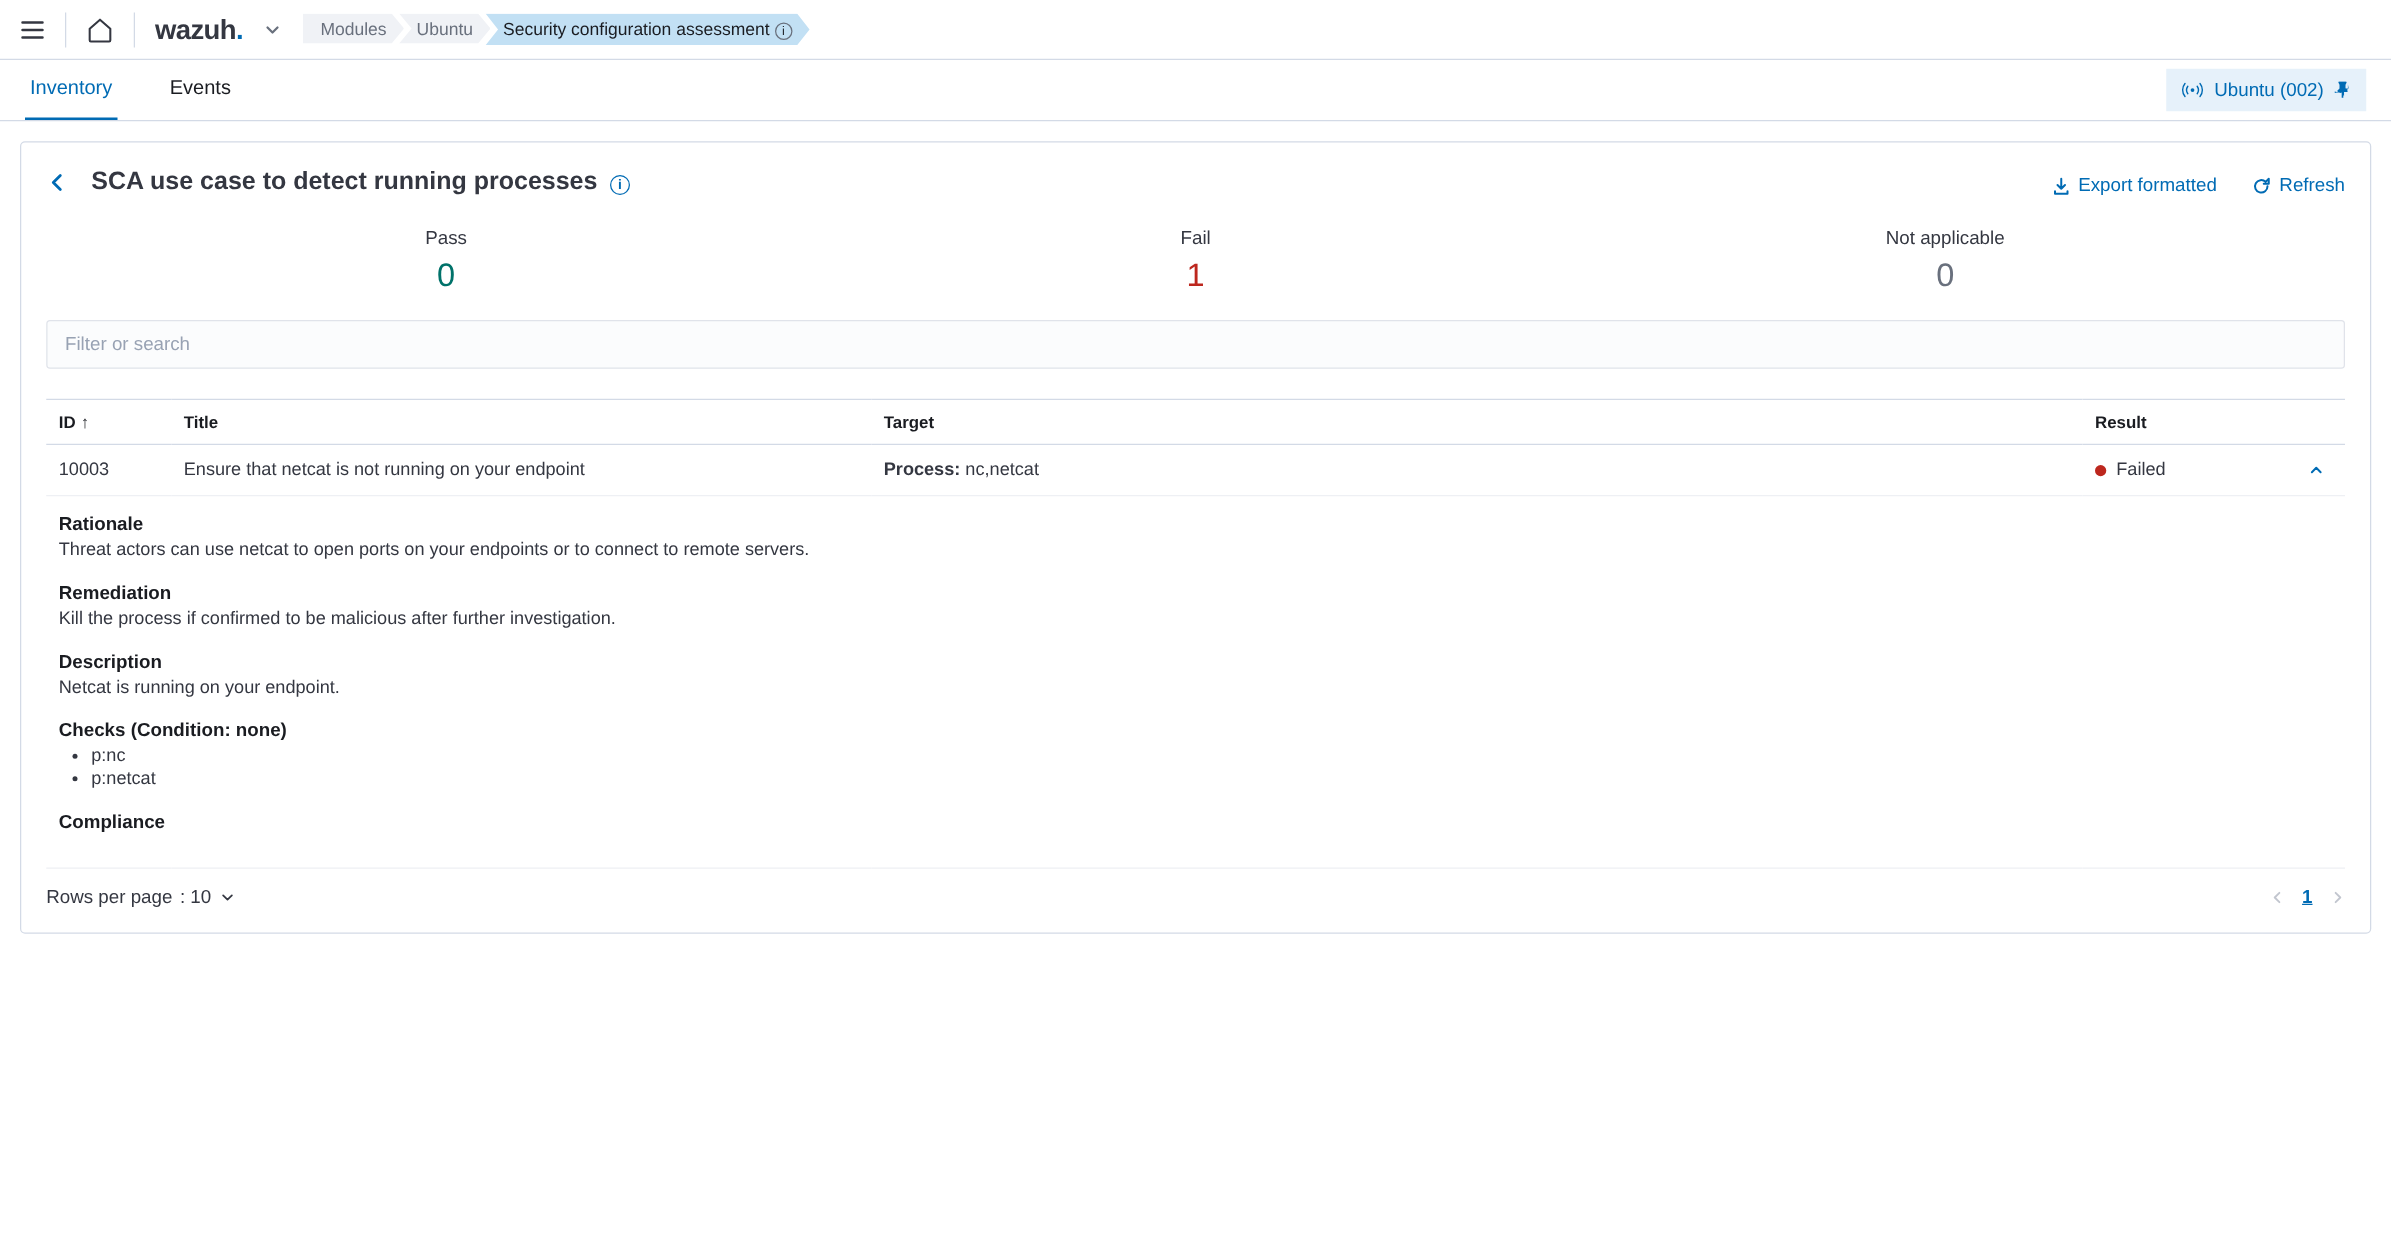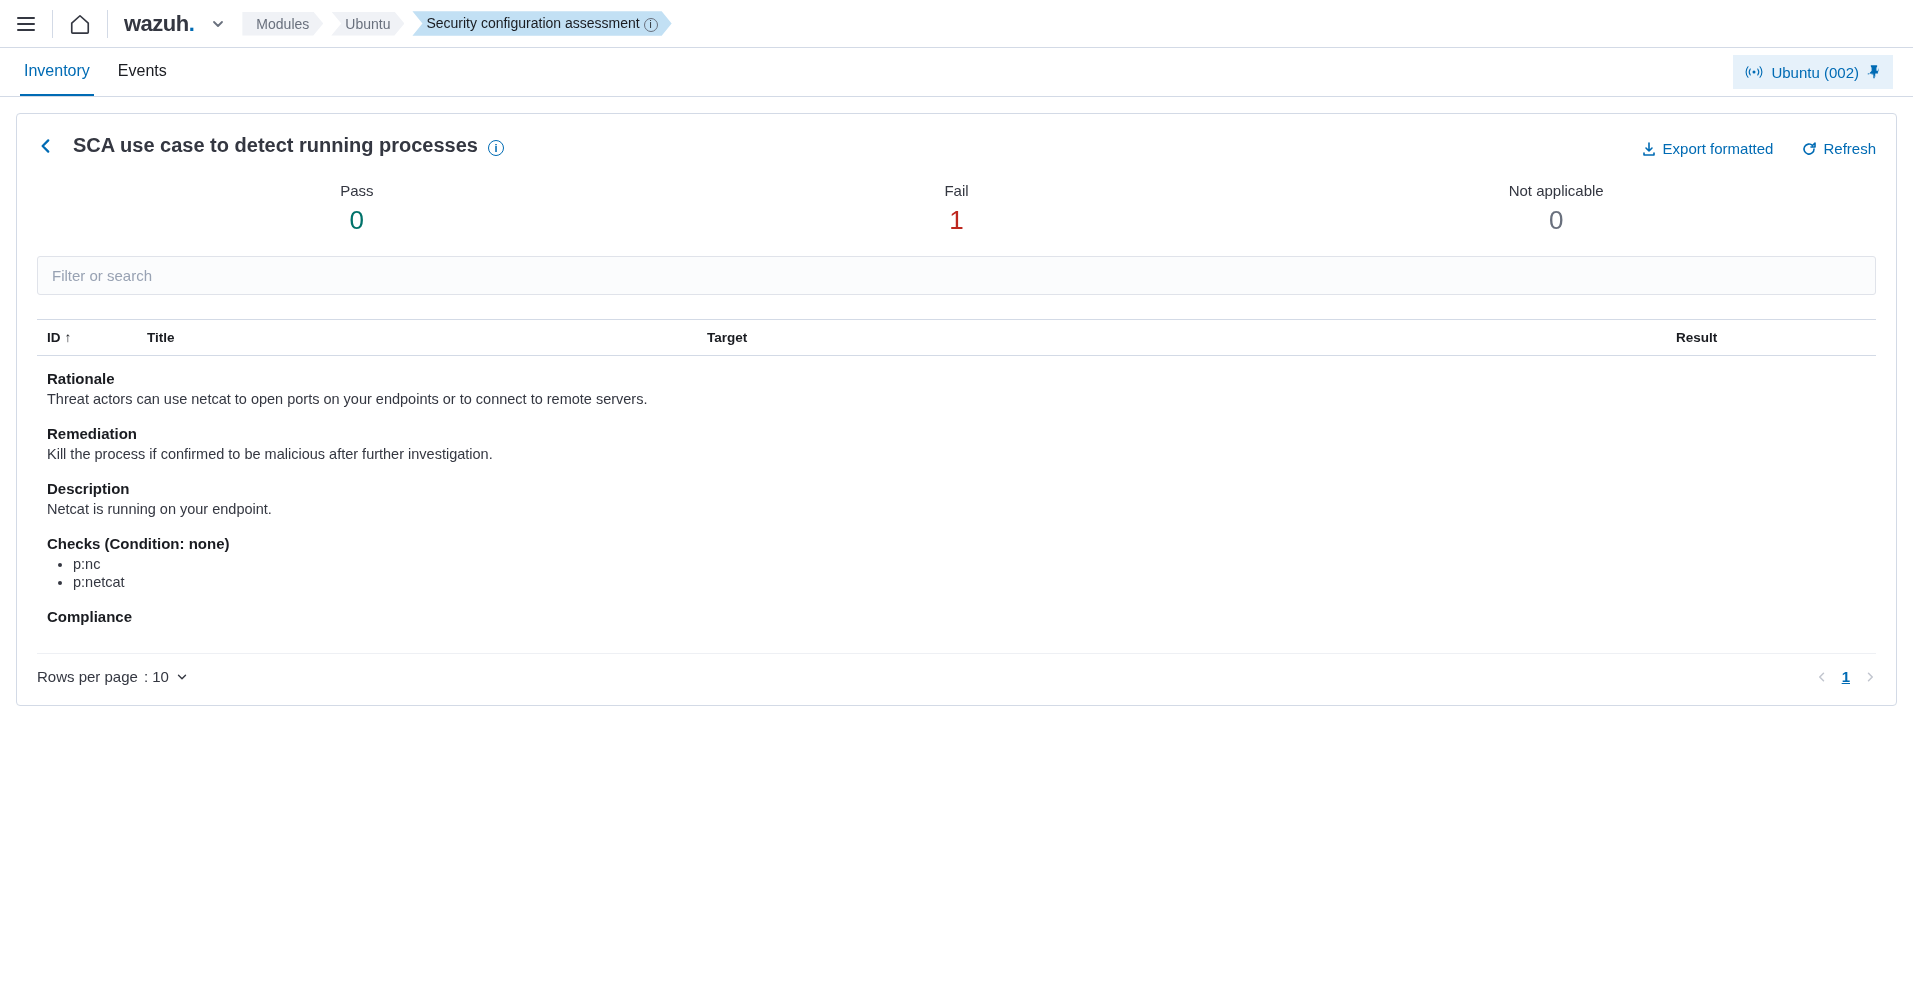--- a/index.html
+++ b/index.html
@@ -3,28 +3,28 @@
   <meta charset="utf-8">
   <style>
     * { box-sizing: border-box; margin: 0; padding: 0; }
     body { font-family: -apple-system, BlinkMacSystemFont, "Segoe UI", Helvetica, Arial, sans-serif; background: #fff; color: #343741; font-size: 14px; }
 
     .topbar { display: flex; align-items: center; height: 48px; border-bottom: 1px solid #d3dae6; padding: 0 16px; gap: 16px; }
     .topbar-left { display: flex; align-items: center; gap: 16px; }
     .divider-v { width: 1px; height: 28px; background: #d3dae6; }
     .logo { font-size: 22px; font-weight: 700; letter-spacing: -0.5px; }
     .logo .dot { color: #006bb4; }
-    .breadcrumbs { display: flex; align-items: center; gap: 12px; }
+    .breadcrumbs { display: flex; align-items: flex-start; gap: 0; }
     .crumb { padding: 4px 14px; font-size: 14px; color: #69707d; position: relative; background: #f0f2f6; clip-path: polygon(0 0, calc(100% - 10px) 0, 100% 50%, calc(100% - 10px) 100%, 0 100%, 10px 50%); margin-left: -4px; }
     .crumb:first-child { clip-path: polygon(0 0, calc(100% - 10px) 0, 100% 50%, calc(100% - 10px) 100%, 0 100%); margin-left: 0; }
     .crumb.active { background: #c2e0f4; color: #1a1c21; }
     .crumb-info { display: inline-flex; align-items: center; justify-content: center; width: 14px; height: 14px; border: 1px solid #69707d; border-radius: 50%; font-size: 10px; margin-left: 4px; }
 
     .subnav { display: flex; align-items: center; justify-content: space-between; border-bottom: 1px solid #d3dae6; padding: 0 20px; }
-    .tabs { display: flex; gap: 20px; }
+    .tabs { display: flex; gap: 38px; }
     .tab { padding: 14px 4px; font-size: 16px; color: #1a1c21; cursor: pointer; border-bottom: 2px solid transparent; }
     .tab.active { color: #006bb4; border-bottom-color: #006bb4; }
     .agent-badge { display: flex; align-items: center; gap: 8px; background: #e6f1fa; padding: 8px 12px; color: #006bb4; font-size: 15px; }
 
     .page { padding: 16px; }
     .panel { border: 1px solid #d3dae6; border-radius: 4px; padding: 20px; }
 
     .panel-header { display: flex; align-items: flex-end; justify-content: space-between; margin-bottom: 25px; }
     .panel-header-left { display: flex; align-items: center; gap: 18px; }
     .back-btn { color: #006bb4; cursor: pointer; }
@@ -184,20 +184,38 @@
         <tr>
           <th class="col-id"><span>ID</span><span class="sort-icon">↑</span></th>
           <th class="col-title">Title</th>
           <th>Target</th>
           <th class="col-result">Result</th>
           <th class="col-expand"></th>
         </tr>
       </thead>
       <tbody>
         <tr>
+          <td>10003</td>
+          <td>Ensure that netcat is not running on your endpoint</td>
+          <td><strong>Process:</strong><span> nc,netcat</span></td>
+          <td>
+            <div class="result-cell">
+              <span class="dot-red"></span>
+              <span>Failed</span>
+            </div>
+          </td>
+          <td class="col-expand">
+            <span>
+              <svg width="14" height="14" viewBox="0 0 16 16">
+                  <path d="M4 10l4-4 4 4" stroke="#006bb4" stroke-width="1.8" fill="none" stroke-linecap="round" stroke-linejoin="round"></path>
+                </svg>
+            </span>
+          </td>
+        </tr>
+        <tr>
           <td colspan="5" style="padding:0;">
             <div class="details">
               <div class="detail-block">
                 <div class="detail-heading">Rationale</div>
                 <div class="detail-text">Threat actors can use netcat to open ports on your endpoints or to connect to remote servers.</div>
               </div>
               <div class="detail-block">
                 <div class="detail-heading">Remediation</div>
                 <div class="detail-text">Kill the process if confirmed to be malicious after further investigation.</div>
               </div>

